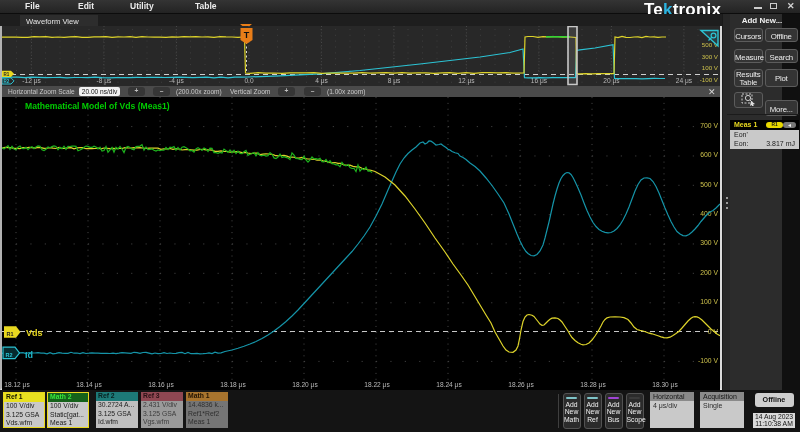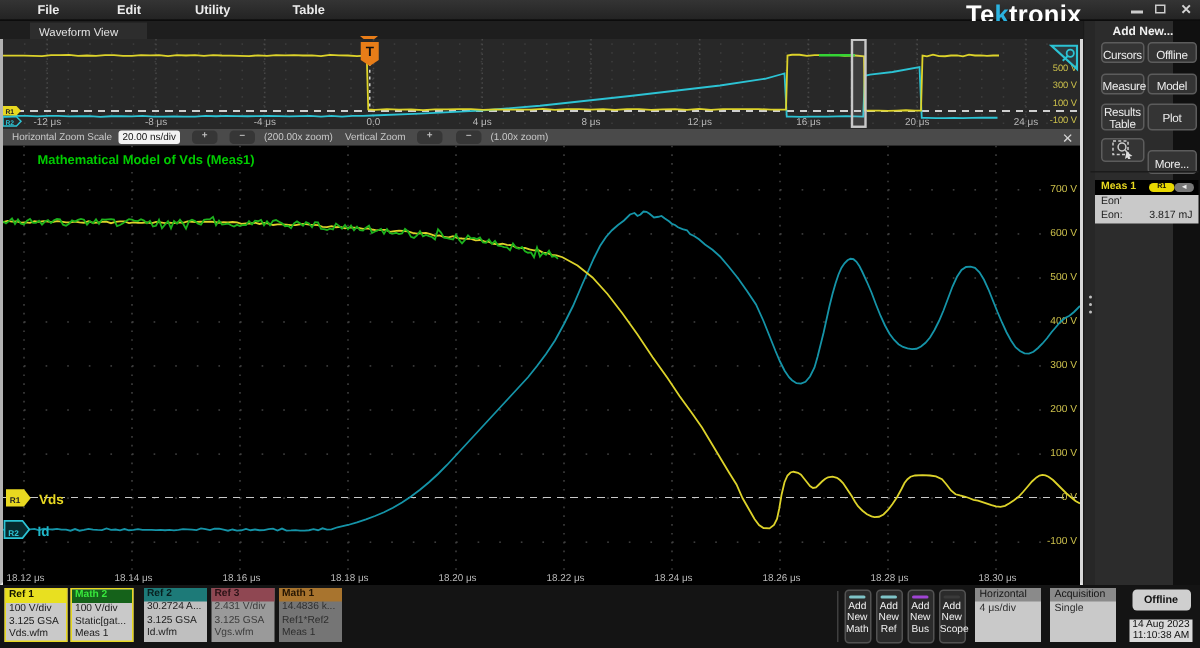--- a/index.html
+++ b/index.html
@@ -51,21 +51,21 @@
 </div>
 <div class="abs" id="sidebar">
   <div style="position:absolute;left:0px;top:0;width:7px;height:376px;background:#272727"></div>
   <div style="position:absolute;left:3px;top:183px;width:2px;height:2px;background:#c0c0c0;border-radius:50%"></div>
   <div style="position:absolute;left:3px;top:188px;width:2px;height:2px;background:#c0c0c0;border-radius:50%"></div>
   <div style="position:absolute;left:3px;top:193px;width:2px;height:2px;background:#c0c0c0;border-radius:50%"></div>
   <div style="position:absolute;left:0;top:2px;width:78px;text-align:center;font-size:8px;font-weight:bold;color:#f0f0f0">Add New...</div>
   <div class="sbtn" style="left:11px;top:14px;width:28.5px;height:14px;padding-top:2.5px">Cursors</div>
   <div class="sbtn" style="left:42px;top:14px;width:32.5px;height:14px;padding-top:2.5px">Offline</div>
   <div class="sbtn" style="left:11px;top:35px;width:28.5px;height:14px;padding-top:2.5px">Measure</div>
-  <div class="sbtn" style="left:42px;top:35px;width:32.5px;height:14px;padding-top:2.5px">Model</div>
+  <div class="sbtn" style="left:42px;top:35px;width:32.5px;height:14px;padding-top:2.5px">Search</div>
   <div class="sbtn" style="left:11px;top:54.5px;width:28.5px;height:18px;line-height:8px;padding-top:1.5px">Results<br>Table</div>
   <div class="sbtn" style="left:42px;top:54.5px;width:32.5px;height:18px;padding-top:4.5px">Plot</div>
   <div class="sbtn" style="left:11px;top:78px;width:28.5px;height:16px">
     <svg width="26" height="13" viewBox="0 0 26 13">
         <g stroke="#cccccc" fill="none" stroke-width="1">
     <rect x="7" y="1" width="10" height="9" stroke-dasharray="2,1.5"></rect>
     <circle cx="13" cy="5" r="2.6"></circle>
           <line x1="15" y1="7" x2="17.5" y2="9.5"></line>
     </g>
         <path d="M16 8 l4 3 l-2 0.4 l1 2 l-1.4 0.6 l-1-2 l-1.6 1 z" fill="#dddddd"></path>

